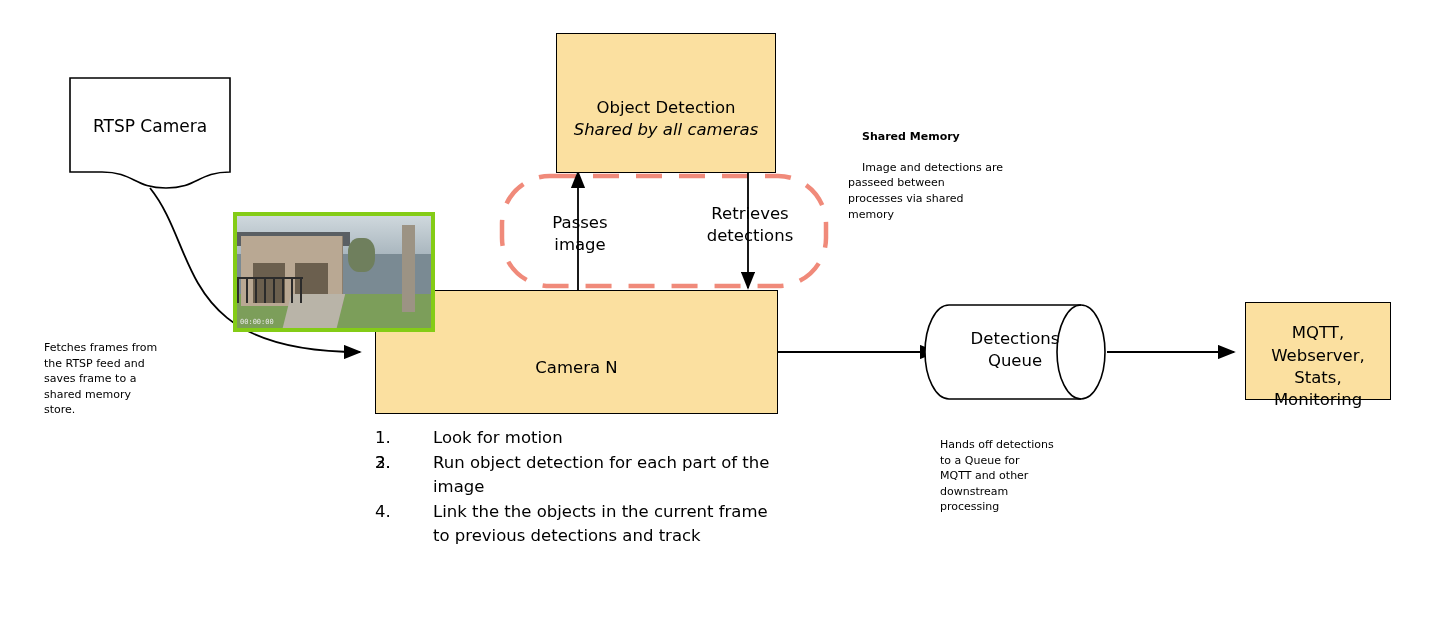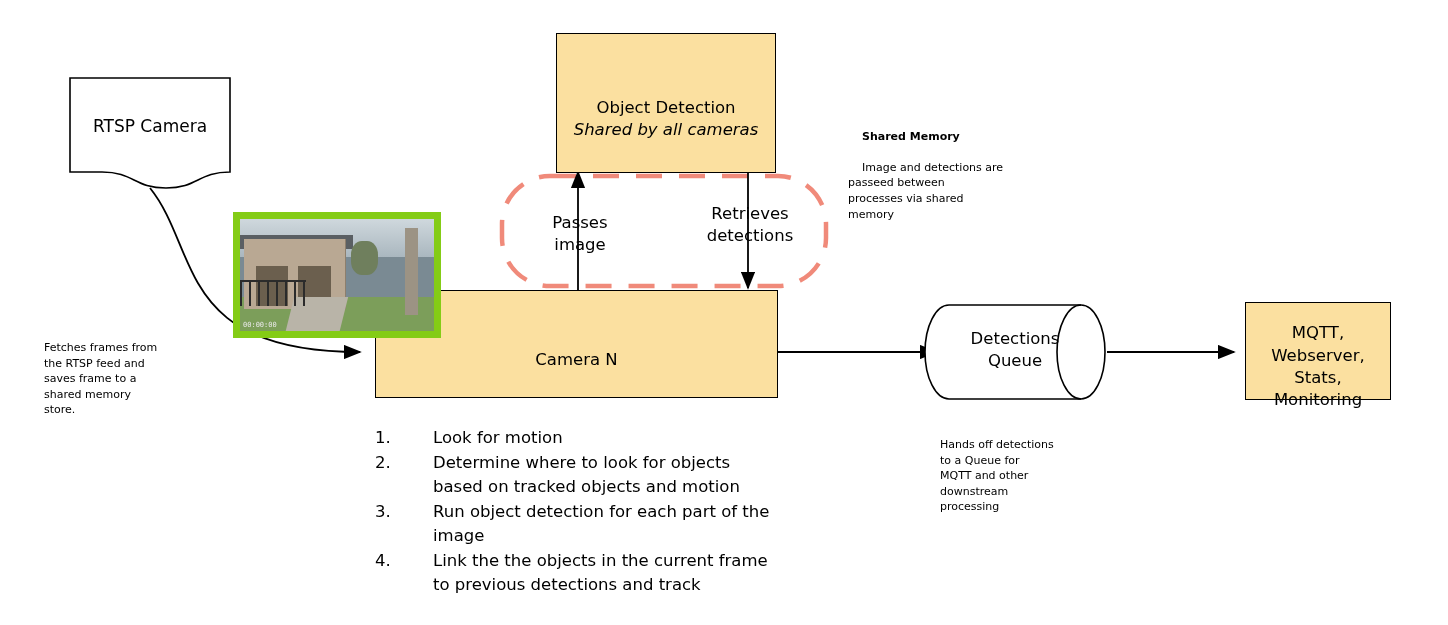--- a/index.html
+++ b/index.html
@@ -95,21 +95,21 @@
   }
   ol.steps li .num {
     position: absolute;
     left: 0;
     top: 0;
     width: 22px;
     text-align: left;
   }
   .thumb {
     position: absolute;
-    border: 7px solid #84cc16;
+    border: 4px solid #84cc16;
     overflow: hidden;
     background: #7a8a93;
   }
   .thumb .sky {
     position: absolute;
     left: 0; top: 0; right: 0; height: 34%;
     background: linear-gradient(#cfd8dd, #aab7bf);
   }
   .thumb .house {
     position: absolute;
@@ -205,21 +205,21 @@
     <div class="doc-label">RTSP Camera</div>
   </div>
 
   <div class="node box" style="left:556px; top:33px; width:220px; height:140px;">
     <div class="box-label">
       <div>Object Detection</div>
       <div class="italic">Shared by all cameras</div>
     </div>
   </div>
 
-  <div class="node box" style="left:375px; top:290px; width:403px; height:108px;">
+  <div class="node box" style="left:375px; top:290px; width:403px; height:124px;">
     <div class="box-label">Camera N</div>
   </div>
 
   <div class="thumb" style="left:233px; top:212px; width:194px; height:112px;">
     <div class="sky"></div>
     <div class="lawn"></div>
     <div class="roof"></div>
     <div class="house"></div>
     <div class="door"></div>
     <div class="door2"></div>
@@ -250,22 +250,20 @@
 shared memory
 store.</div>
 
   <ol class="steps" style="left:375px; top:426px; width:420px;">
     <li>
       <span class="num">1.</span>
       <span class="txt" style="white-space:pre-line; display:inline-block;">Look for motion</span>
     </li>
     <li>
       <span class="num">2.</span>
-      <span class="txt" style="white-space:pre-line; display:inline-block;">Determine where to look for objects
-based on tracked objects and motion</span>
     </li>
     <li>
       <span class="num">3.</span>
       <span class="txt" style="white-space:pre-line; display:inline-block;">Run object detection for each part of the
 image</span>
     </li>
     <li>
       <span class="num">4.</span>
       <span class="txt" style="white-space:pre-line; display:inline-block;">Link the the objects in the current frame
 to previous detections and track</span>

